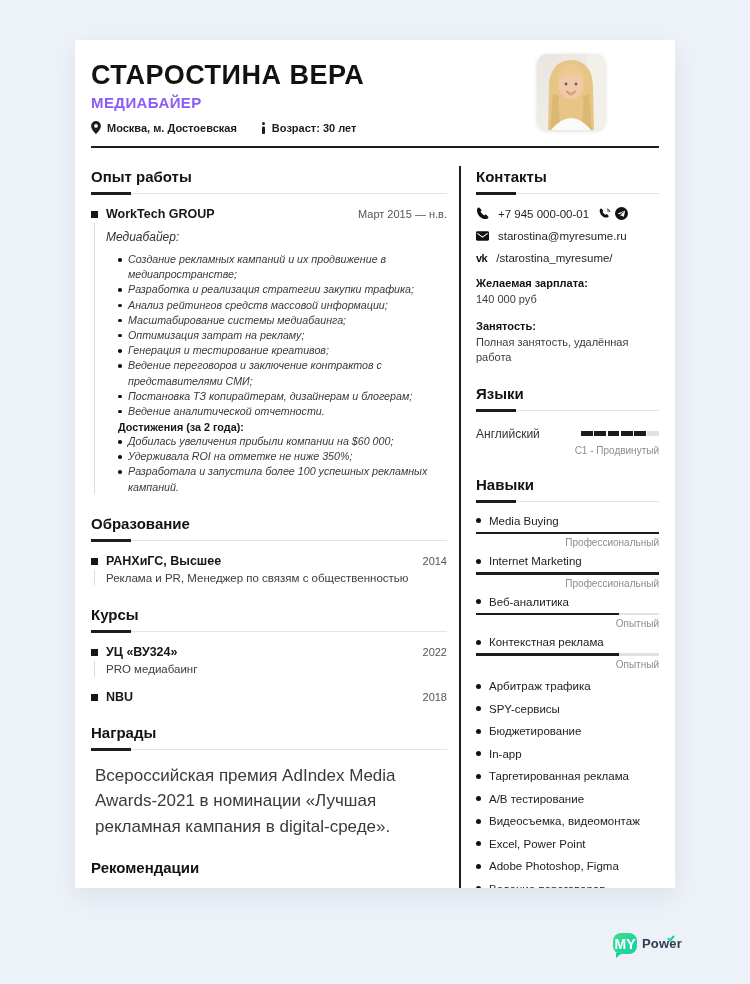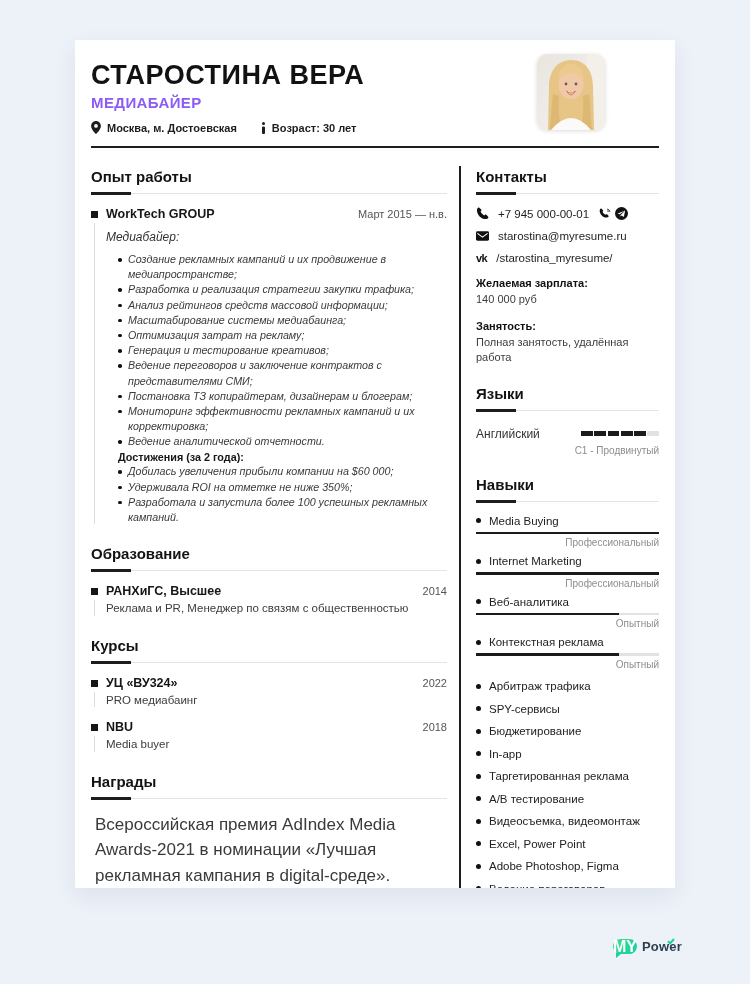--- a/index.html
+++ b/index.html
@@ -77,22 +77,22 @@
   .dot { width:5px; height:5px; border-radius:50%; background:#111; flex:none; }
   .skill-name { margin-bottom:5px; }
   .skill-bar { height:2.5px; background:#e2e2e2; }
   .skill-fill { height:100%; background:#1b1b1b; }
   .skill-level { font-size:10px; color:#8d8d8d; text-align:right; margin:3px 0 7px; }
   ul.plain { margin:0; padding:0; list-style:none; }
   ul.plain li { margin:10.5px 0; }
 
   
   .logo { position:absolute; right:68px; bottom:30px; display:flex; align-items:center; gap:5px; cursor:pointer; }
-  .logo-bubble { width:24px; height:15px; background:linear-gradient(135deg,#3ddd8c,#14cfa6); border-radius:8px;
-    color:#fff; font-size:16px; font-weight:bold; display:flex; align-items:center; justify-content:center; position:relative; }
+  .logo-bubble { width:24px; height:21px; background:linear-gradient(135deg,#3ddd8c,#14cfa6); border-radius:8px;
+    color:#fff; font-size:14px; font-weight:bold; display:flex; align-items:center; justify-content:center; position:relative; }
   .logo-bubble::after { content:""; position:absolute; left:3px; bottom:-4px; width:0; height:0;
     border-left:6px solid #19d0a0; border-bottom:5px solid transparent; }
   .logo-text { font-size:13px; font-weight:bold; color:#2e3d4e; position:relative; letter-spacing:.2px; }
   .logo-check { position:absolute; top:-6px; left:25px; }
 
   .icon { flex:none; display:inline-flex; }
 </style>
 </head>
 <body>
 
@@ -159,21 +159,20 @@
           <div class="role">Медиабайер:</div>
           <ul class="duties">
             <li>Создание рекламных кампаний и их продвижение в медиапространстве;</li>
             <li>Разработка и реализация стратегии закупки трафика;</li>
             <li>Анализ рейтингов средств массовой информации;</li>
             <li>Масштабирование системы медиабаинга;</li>
             <li>Оптимизация затрат на рекламу;</li>
             <li>Генерация и тестирование креативов;</li>
             <li>Ведение переговоров и заключение контрактов с представителями СМИ;</li>
             <li>Постановка ТЗ копирайтерам, дизайнерам и блогерам;</li>
-            <li>Мониторинг эффективности рекламных кампаний и их корректировка;</li>
             <li>Ведение аналитической отчетности.</li>
           </ul>
           <div class="ach-title">Достижения (за 2 года):</div>
           <ul class="duties">
             <li>Добилась увеличения прибыли компании на $60 000;</li>
             <li>Удерживала ROI на отметке не ниже 350%;</li>
             <li>Разработала и запустила более 100 успешных рекламных кампаний.</li>
           </ul>
         </div>
       </div>
@@ -198,21 +197,20 @@
             <span class="entry-title">УЦ «ВУ324»</span>
             <span class="entry-date">2022</span>
           </div>
           <div class="entry-desc">PRO медиабаинг</div>
         </div>
         <div class="entry">
           <div class="entry-head">
             <span class="entry-title">NBU</span>
             <span class="entry-date">2018</span>
           </div>
-          <div class="entry-desc">Media buyer</div>
         </div>
       </div>
 
       <div class="sec">
         <h2>Награды</h2>
         <div class="rule"></div>
         <p class="para">Всероссийская премия AdIndex Media Awards-2021 в номинации «Лучшая рекламная кампания в digital-среде».</p>
       </div>
 
       <div class="sec">

